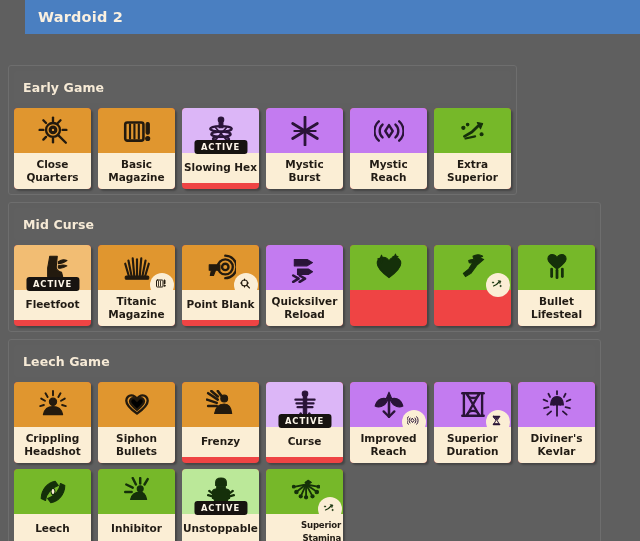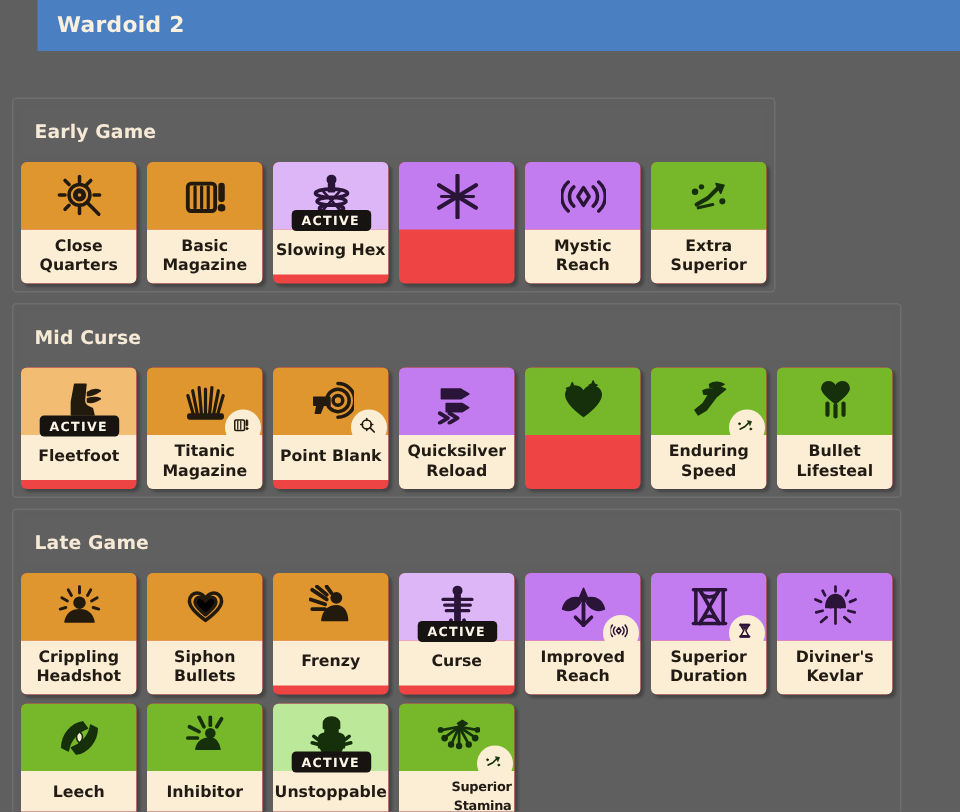--- a/index.html
+++ b/index.html
@@ -204,20 +204,21 @@
             <div class="card-art">
               <svg viewBox="0 0 28 28" width="30" height="30" class="ink-purple" stroke-linecap="round" stroke-linejoin="round">
                 <g stroke-width="2.6">
                   <line x1="14" y1="1" x2="14" y2="27"></line>
                   <line x1="2.5" y1="7" x2="25.5" y2="21"></line>
                   <line x1="25.5" y1="7" x2="2.5" y2="21"></line>
                   <line x1="4" y1="14" x2="24" y2="14" stroke-width="1.8"></line>
                 </g>
               </svg>
             </div>
+            <div class="card-label">Mystic Burst</div>
           </div>
           <div class="card t-purple">
             <div class="card-art">
               <svg viewBox="0 0 28 28" width="30" height="30" class="ink-purple" stroke-linecap="round" stroke-linejoin="round">
                 <g fill="none" stroke-width="2.2">
                   <path d="M14 8.5 L17.5 14 L14 19.5 L10.5 14 Z"></path>
                   <path d="M8 8 A8 8 0 0 0 8 20"></path>
                   <path d="M20 8 A8 8 0 0 1 20 20"></path>
                   <path d="M4.5 5 A12 12 0 0 0 4.5 23"></path>
                   <path d="M23.5 5 A12 12 0 0 1 23.5 23"></path>
@@ -353,42 +354,41 @@
                 <svg viewBox="0 0 28 28" width="14" height="14" class="ink-green" stroke-linecap="round" stroke-linejoin="round">
                   <g>
                     <path d="M5 16 L11 13 L16 8" fill="none" stroke-width="2.3"></path>
                     <path d="M15 5 L20 6 L18 11 Z"></path>
                     <circle cx="4" cy="9" r="1.3"></circle>
                     <circle cx="19" cy="16" r="1.3"></circle>
                   </g>
                 </svg>
               </span>
             </div>
-            <div class="card-label">Enduring Speed</div>
           </div>
           <div class="card t-green">
             <div class="card-art">
               <svg viewBox="0 0 28 28" width="30" height="30" class="ink-green" stroke-linecap="round" stroke-linejoin="round">
                 <g>
                   <path d="M14 15 C8 10.5 5.5 8 5.5 5.5 C5.5 3 7.5 1.5 9.5 1.5 C11.3 1.5 13.2 2.8 14 4.4 C14.8 2.8 16.7 1.5 18.5 1.5 C20.5 1.5 22.5 3 22.5 5.5 C22.5 8 20 10.5 14 15 Z"></path>
                   <g stroke-width="2.6">
                     <line x1="9" y1="15" x2="9" y2="22"></line>
                     <line x1="14" y1="16" x2="14" y2="23"></line>
                     <line x1="19" y1="15" x2="19" y2="22"></line>
                   </g>
                 </g>
               </svg>
             </div>
             <div class="card-label">Bullet Lifesteal</div>
           </div>
         </div>
       </div>
     </div>
     <div class="section">
-      <div class="section-header"><span class="section-title">Late Game</span></div>
+      <div class="section-header"><span class="section-title">Leech Game</span></div>
       <div class="section-rows">
         <div class="card-row">
           <div class="card t-orange">
             <div class="card-art">
               <svg viewBox="0 0 28 28" width="30" height="30" class="ink-orange" stroke-linecap="round" stroke-linejoin="round">
                 <g>
                   <circle cx="14" cy="11" r="3.4"></circle>
                   <path d="M5 23 C6 18 9 15.5 14 15.5 C19 15.5 22 18 23 23 Z"></path>
                   <g stroke-width="1.8">
                     <line x1="14" y1="1" x2="14" y2="5"></line>

